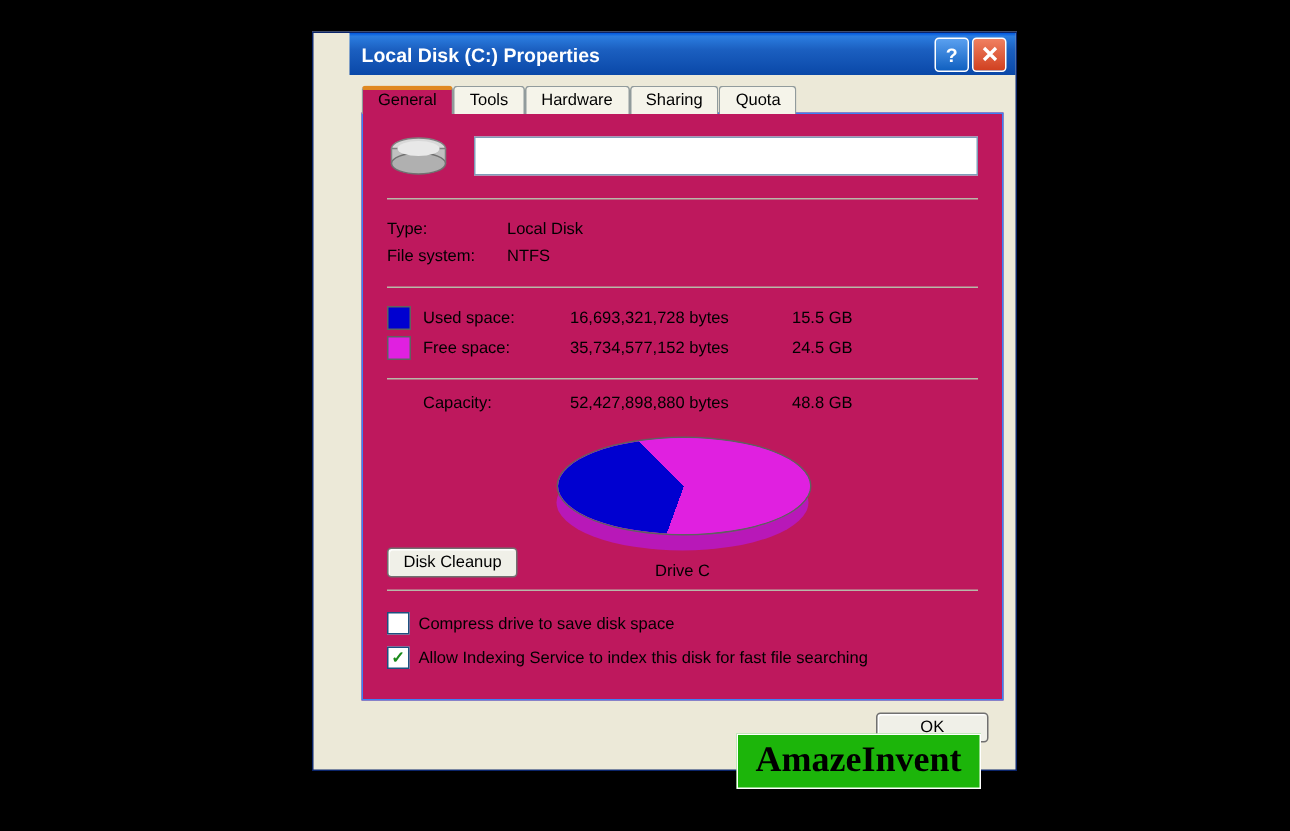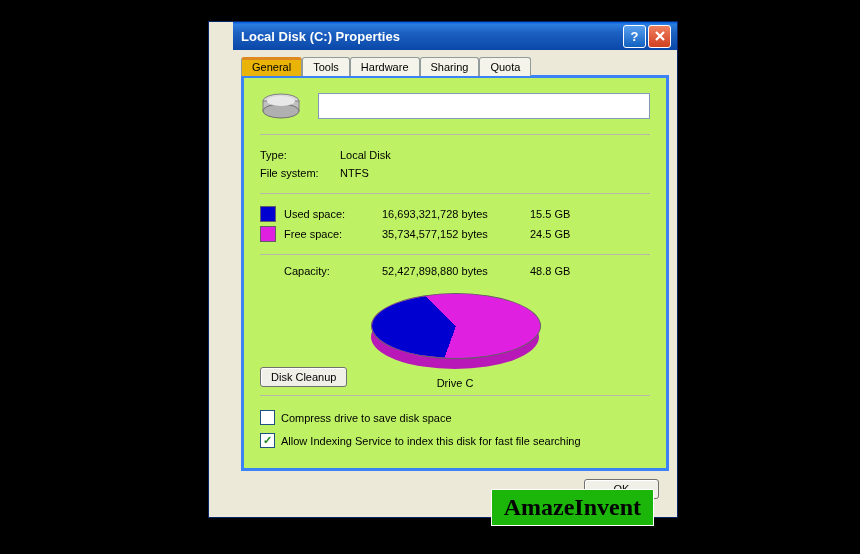--- a/index.html
+++ b/index.html
@@ -67,29 +67,29 @@
 .tab {
   padding: 3px 10px;
   border: 1px solid #919b9c;
   border-bottom: none;
   background: #f5f4ea;
   margin-right: 0px;
   border-radius: 3px 3px 0 0;
   cursor: pointer;
 }
 .tab.active {
-  background: #eab308;
+  background: #be185d;
   border-top: 3px solid #e08820;
   padding-top: 1px;
   position: relative;
   z-index: 3;
 }
 .panel {
-  border: 3px solid #3b82f6;
-  background: #bef264;
+  border: 1px solid #3b82f6;
+  background: #be185d;
   padding: 14px 16px 12px 16px;
   position: relative;
 }
 .toprow {
   display: flex;
   align-items: center;
   gap: 16px;
   padding-bottom: 14px;
   border-bottom: 1px solid #b8b8a8;
 }

